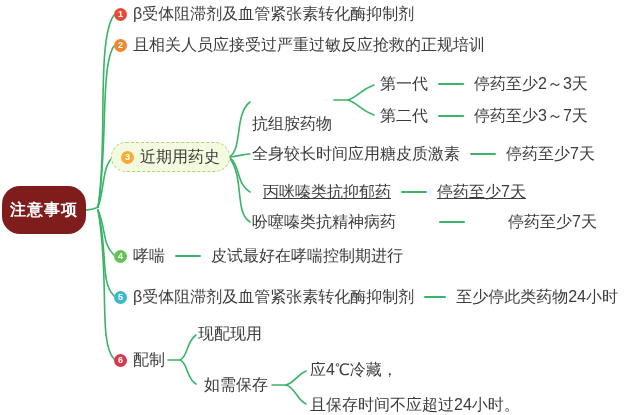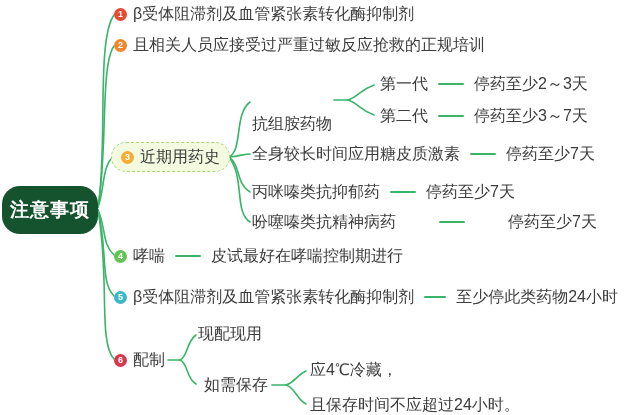--- a/index.html
+++ b/index.html
@@ -24,23 +24,23 @@
     position: absolute;
     transform: translateY(-50%);
     white-space: nowrap;
     display: flex;
     align-items: center;
     color: var(--text);
     font-size: 16px;
     line-height: 20px;
   }
   .root {
-    background: #14532d;
+    background: #7f1d1d;
     color: #ffffff;
-    font-size: 19px;
+    font-size: 16px;
     font-weight: bold;
     padding: 14px 8px;
     border-radius: 18px;
     letter-spacing: 1px;
   }
   .badge {
     display: inline-flex;
     align-items: center;
     justify-content: center;
     width: 13px;
@@ -134,21 +134,21 @@
     <span class="dash"></span>
     <span>停药至少3～7天</span>
   </div>
 
   <div class="row" style="left:252px; top:154px;justify-content:center;">
     <span>全身较长时间应用糖皮质激素</span>
     <span class="dash"></span>
     <span>停药至少7天</span>
   </div>
 
-  <div class="row" style="left:252px; top:192px;">
+  <div class="row" style="left:263px; top:192px;text-decoration:underline;">
     <span>丙咪嗪类抗抑郁药</span>
     <span class="dash"></span>
     <span>停药至少7天</span>
   </div>
 
   <div class="row" style="left:252px; top:222px;gap:33px;">
     <span>吩噻嗪类抗精神病药</span>
     <span class="dash"></span>
     <span>停药至少7天</span>
   </div>

